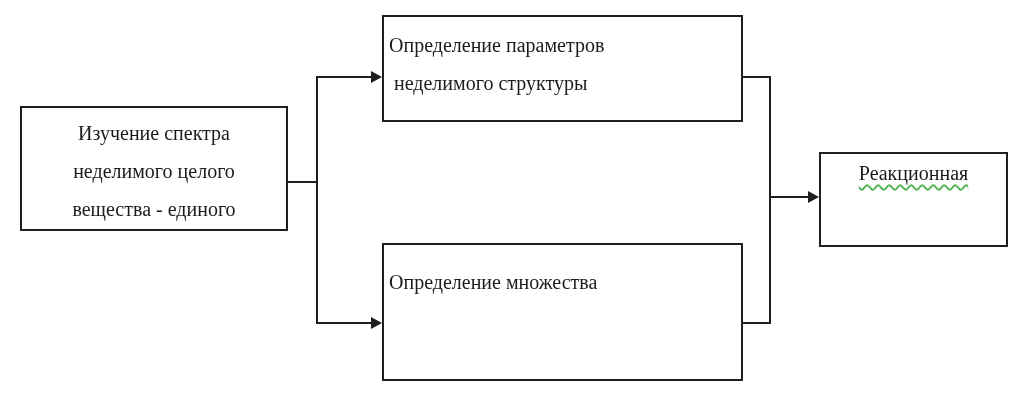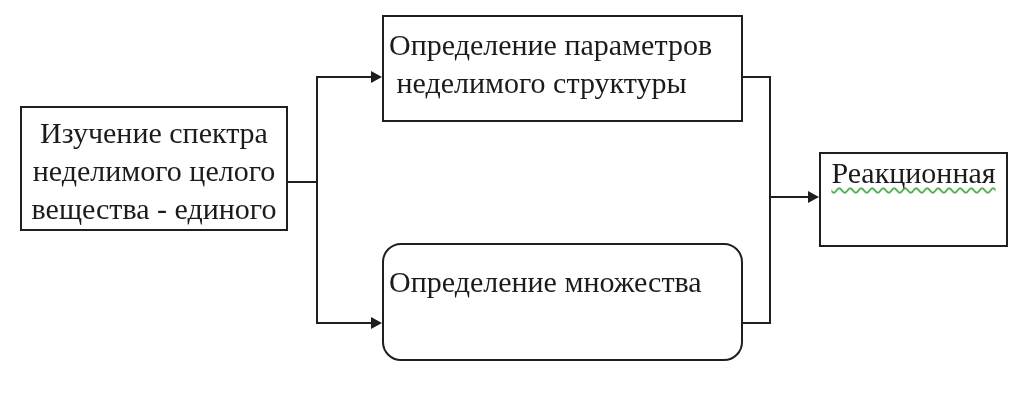--- a/index.html
+++ b/index.html
@@ -21,35 +21,34 @@
     overflow: hidden;
   }
   .node {
     position: absolute;
     border: 2px solid var(--line);
     background: var(--background);
     box-sizing: border-box;
   }
   .ln {
     white-space: pre;
-    font-size: 30px;
+    font-size: 20px;
     line-height: 38px;
   }
   .node-source {
     left: 20px; top: 106px; width: 268px; height: 125px;
     text-align: center; padding-top: 6px;
   }
   .node-electronic {
     left: 382px; top: 15px; width: 361px; height: 107px;
     padding: 9px 2px 0 5px;
   }
   .node-physchem {
-    left: 382px; top: 243px; width: 361px; height: 118px;
+    left: 382px; top: 243px; width: 361px; height: 138px;
     padding: 18px 2px 0 5px;
-    border-radius: 19px;
   }
   .node-reactivity {
     left: 819px; top: 152px; width: 189px; height: 95px;
     text-align: center; padding-top: 0;
   }
   .misspelled {
     text-decoration-line: underline;
     text-decoration-style: wavy;
     text-decoration-color: var(--spellcheck-squiggle);
     text-decoration-thickness: 2px;

